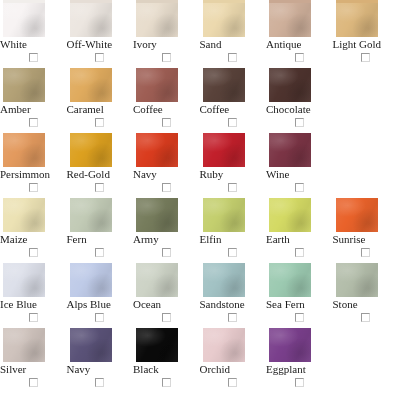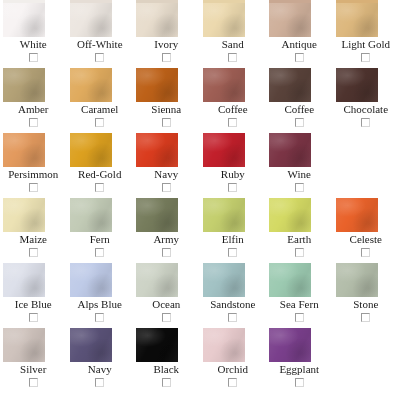--- a/index.html
+++ b/index.html
@@ -92,21 +92,20 @@
       radial-gradient(ellipse 60% 70% at 78% 75%, rgba(0,0,0,0.12), rgba(0,0,0,0) 66%),
       linear-gradient(118deg, rgba(255,255,255,0.09) 0%, rgba(0,0,0,0.00) 38%, rgba(0,0,0,0.07) 72%, rgba(255,255,255,0.05) 100%);
     pointer-events: none;
   }
 
   .chip-label {
     position: absolute;
     left: 0;
     top: 35px;
     width: 66.5px;
-    text-align: center;
     font-size: 11px;
     line-height: 13px;
     color: #1a1a1a;
     white-space: nowrap;
     font-family: "Liberation Serif", "DejaVu Serif", serif;
   }
 
   .chip-check-wrap {
     position: absolute;
     left: 0;
@@ -226,29 +225,20 @@
           <div class="chip-wrap">
             <div class="chip" style="background: rgb(224, 171, 94);"></div>
           </div>
           <div class="chip-label">Caramel</div>
           <div class="chip-check-wrap">
             <span class="chip-check" role="checkbox" aria-checked="false"></span>
           </div>
         </div>
         <div class="swatch-cell">
           <div class="chip-wrap">
-            <div class="chip" style="background: rgb(189, 97, 24);"></div>
-          </div>
-          <div class="chip-label">Sienna</div>
-          <div class="chip-check-wrap">
-            <span class="chip-check" role="checkbox" aria-checked="false"></span>
-          </div>
-        </div>
-        <div class="swatch-cell">
-          <div class="chip-wrap">
             <div class="chip" style="background: rgb(158, 94, 84);"></div>
           </div>
           <div class="chip-label">Coffee</div>
           <div class="chip-check-wrap">
             <span class="chip-check" role="checkbox" aria-checked="false"></span>
           </div>
         </div>
         <div class="swatch-cell">
           <div class="chip-wrap">
             <div class="chip" style="background: rgb(89, 66, 58);"></div>
@@ -358,21 +348,21 @@
           </div>
           <div class="chip-label">Earth</div>
           <div class="chip-check-wrap">
             <span class="chip-check" role="checkbox" aria-checked="false"></span>
           </div>
         </div>
         <div class="swatch-cell">
           <div class="chip-wrap">
             <div class="chip" style="background: rgb(233, 98, 42);"></div>
           </div>
-          <div class="chip-label">Celeste</div>
+          <div class="chip-label">Sunrise</div>
           <div class="chip-check-wrap">
             <span class="chip-check" role="checkbox" aria-checked="false"></span>
           </div>
         </div>
       </div>
       <div class="swatch-row">
         <div class="swatch-cell">
           <div class="chip-wrap">
             <div class="chip" style="background: rgb(221, 224, 234);"></div>
           </div>

